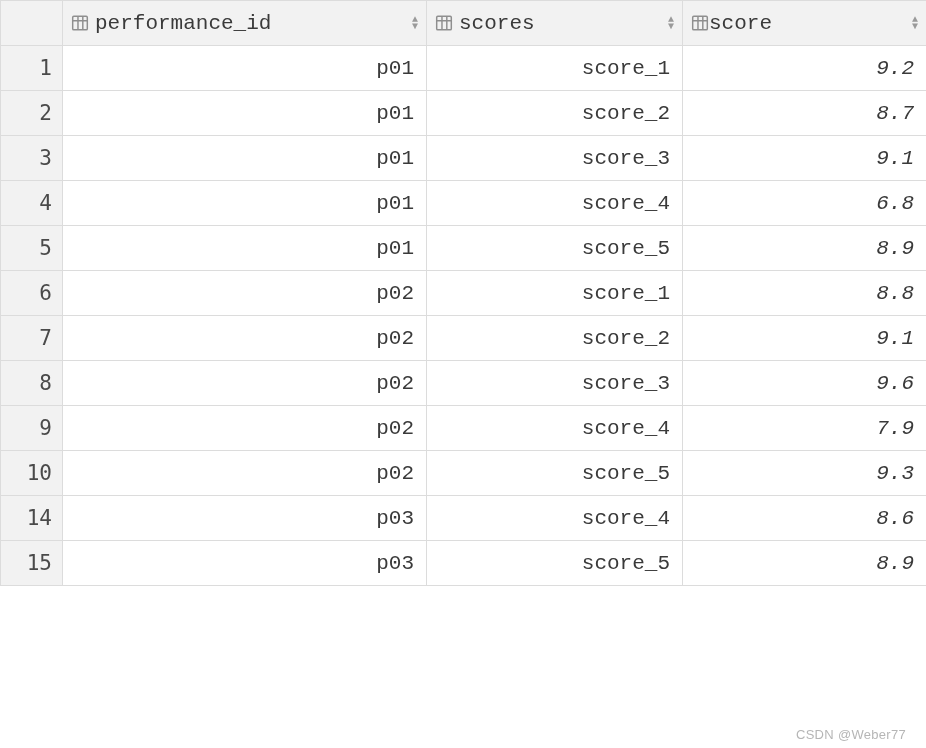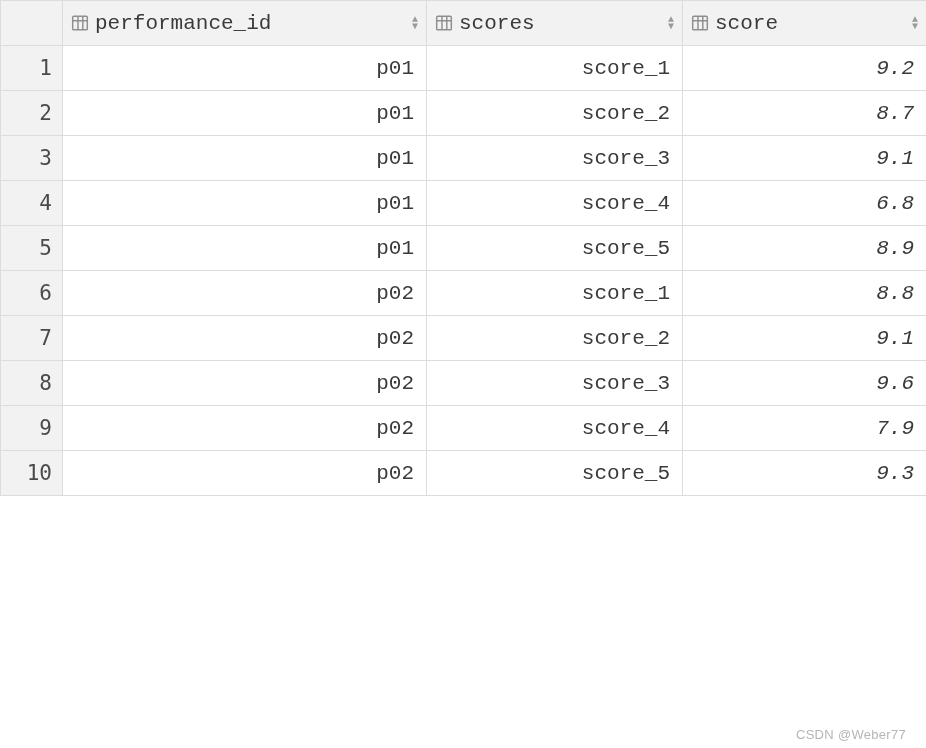--- a/index.html
+++ b/index.html
@@ -54,21 +54,20 @@
     gap: 6px;
     height: 100%;
   }
   
   .hdr-inner.score {
     justify-content: flex-end;
   }
   .hdr-inner.score .label-group {
     display: flex;
     align-items: center;
-    gap: 6px;
   }
 
   
   .col-icon {
     display: inline-flex;
     align-items: center;
     justify-content: center;
     width: 18px;
     height: 18px;
     color: #8f8f8f;
@@ -242,16 +241,28 @@
         <td class="cell">p02</td>
         <td class="cell">score_4</td>
         <td class="cell right">7.9</td>
       </tr>
       <tr>
         <td class="rownum">10</td>
         <td class="cell">p02</td>
         <td class="cell">score_5</td>
         <td class="cell right">9.3</td>
       </tr>
+      <tr>
+        <td class="rownum">14</td>
+        <td class="cell">p03</td>
+        <td class="cell">score_4</td>
+        <td class="cell right">8.6</td>
+      </tr>
+      <tr>
+        <td class="rownum">15</td>
+        <td class="cell">p03</td>
+        <td class="cell">score_5</td>
+        <td class="cell right">8.9</td>
+      </tr>
     </tbody>
 </table>
 
 <div class="watermark">CSDN @Weber77</div>
 
 </body></html>

